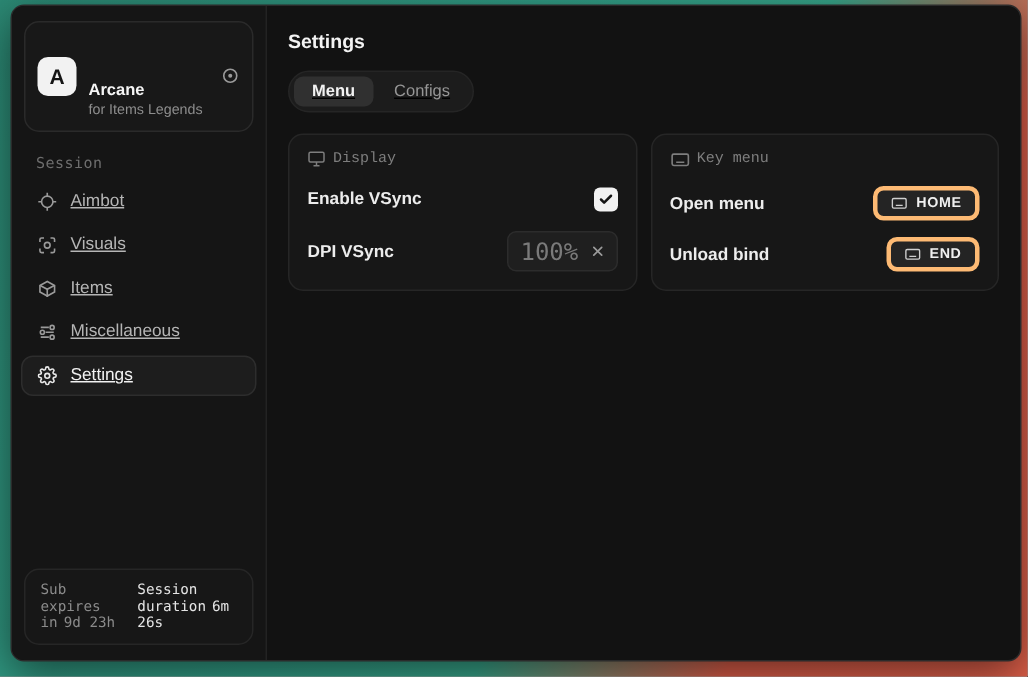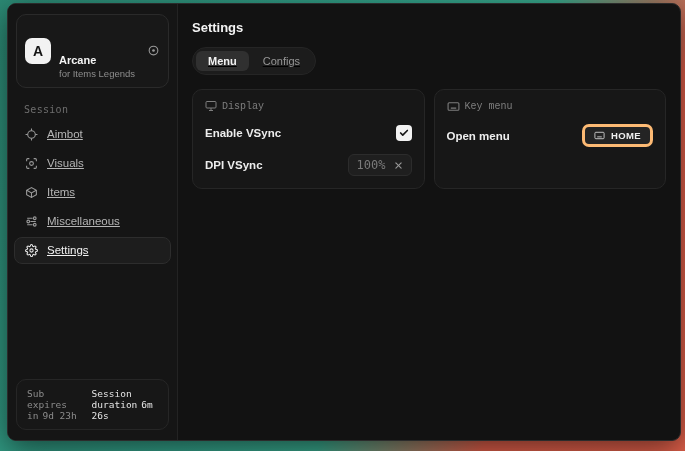--- a/index.html
+++ b/index.html
@@ -81,21 +81,21 @@
   .row-label { color:#ededed; font-size:11.5px; font-weight:bold; }
   .checkbox {
     width:16px; height:16px; background:#f2f2f2; border-radius:4px;
     display:flex; align-items:center; justify-content:center; cursor:pointer;
   }
   .value-input {
     display:flex; align-items:center; gap:8px; background:#1f1f1f; border:1px solid #2c2c2c;
     border-radius:6px; padding:3px 8px; cursor:text;
   }
   .value-input .val {
-    color:#7a7a7a; font-size:12px; font-family:"DejaVu Sans Mono", monospace;
+    color:#7a7a7a; font-size:16px; font-family:"DejaVu Sans Mono", monospace;
   }
   .value-input .clear { color:#9a9a9a; display:flex; align-items:center; cursor:pointer; }
   .keybind-btn {
     display:flex; align-items:center; gap:6px; background:#242424; border:3px solid #fdba74;
     border-radius:7px; padding:3px 9px; cursor:pointer;
   }
   .keybind-btn .key { color:#f0f0f0; font-size:9.5px; font-weight:bold; letter-spacing:.4px; }
   .keybind-btn .kico { color:#cfcfcf; display:flex; align-items:center; }
   svg { display:block; }
 </style>
@@ -267,17 +267,29 @@
             <span class="kico">
               <svg width="11" height="11" viewBox="0 0 24 24" fill="none" stroke="currentColor" stroke-width="2">
                 <rect x="2" y="5" width="20" height="14" rx="2"></rect>
                   <line x1="7" y1="15" x2="17" y2="15"></line>
               </svg>
             </span>
             <span class="key">HOME</span>
           </span>
         </div>
 
+        <div class="card-row">
+          <span class="row-label">Unload bind</span>
+          <span class="keybind-btn">
+            <span class="kico">
+              <svg width="11" height="11" viewBox="0 0 24 24" fill="none" stroke="currentColor" stroke-width="2">
+                <rect x="2" y="5" width="20" height="14" rx="2"></rect>
+                  <line x1="7" y1="15" x2="17" y2="15"></line>
+              </svg>
+            </span>
+            <span class="key">END</span>
+          </span>
+        </div>
       </div>
 
     </div>
   </div>
 </div>
 
 </body></html>

